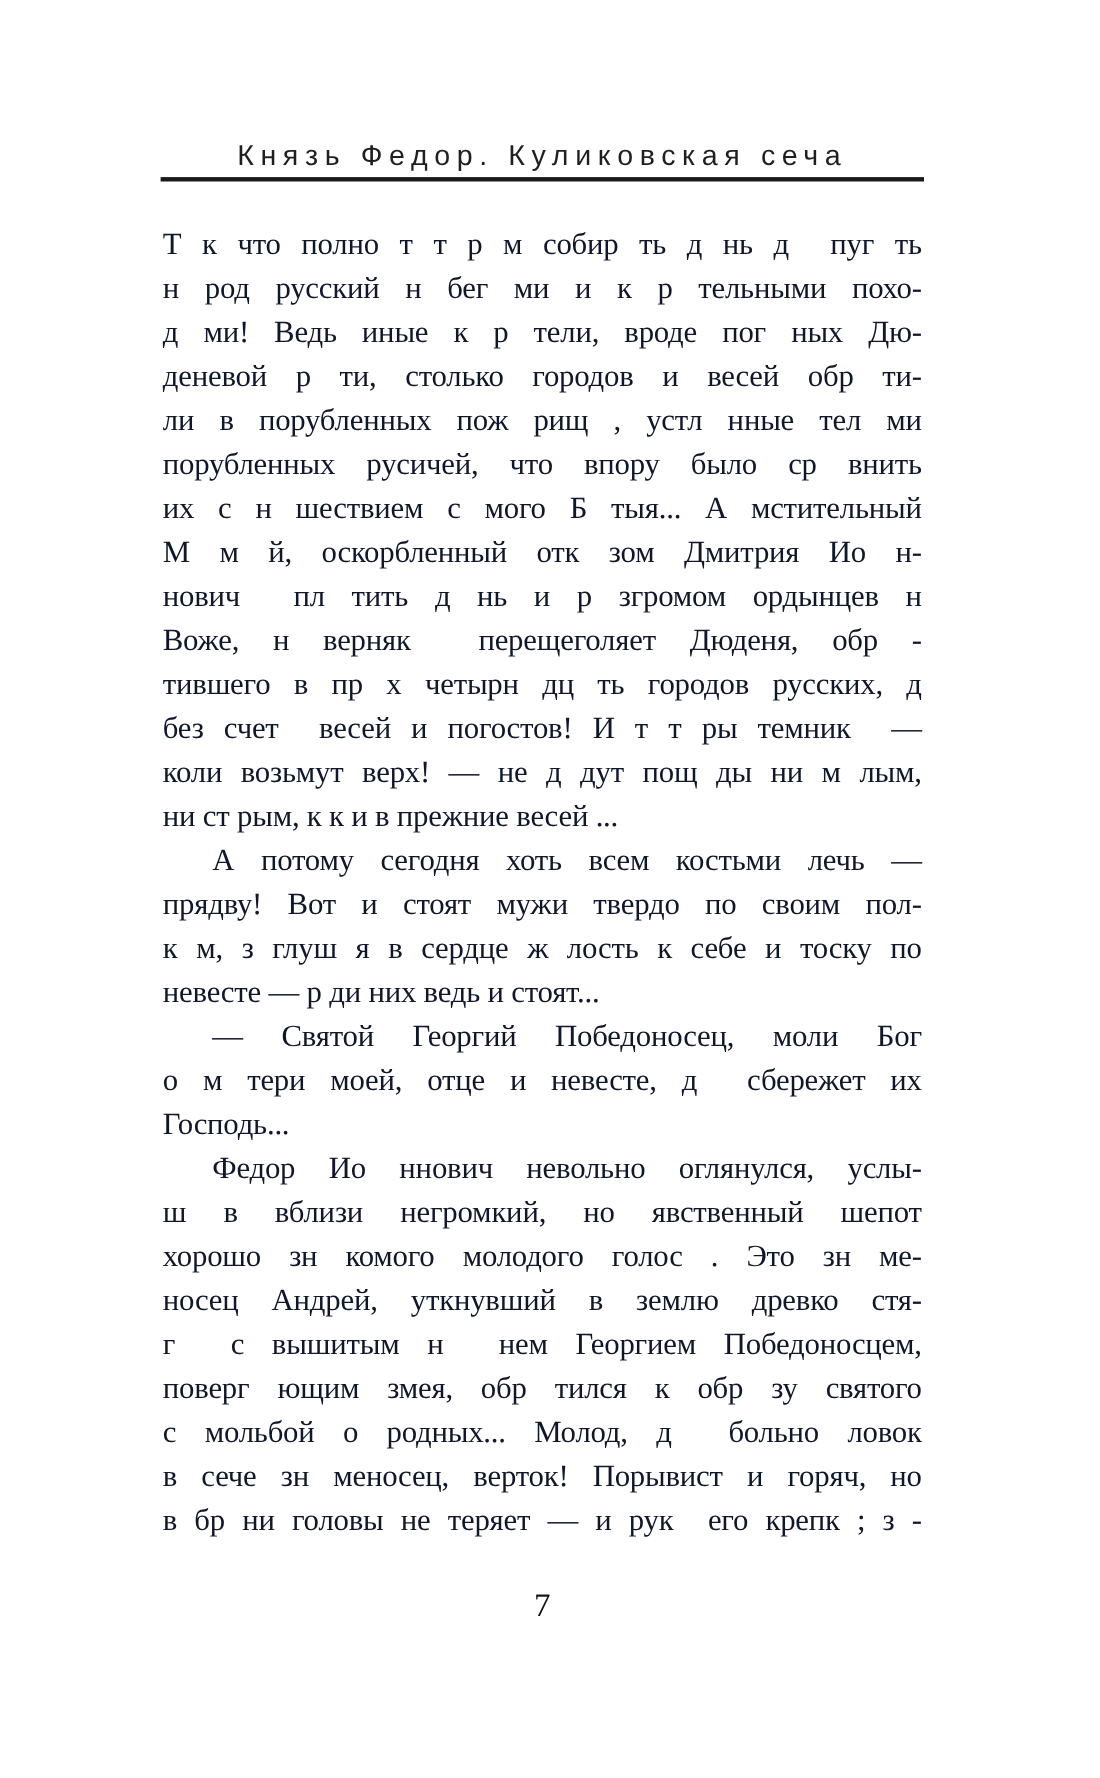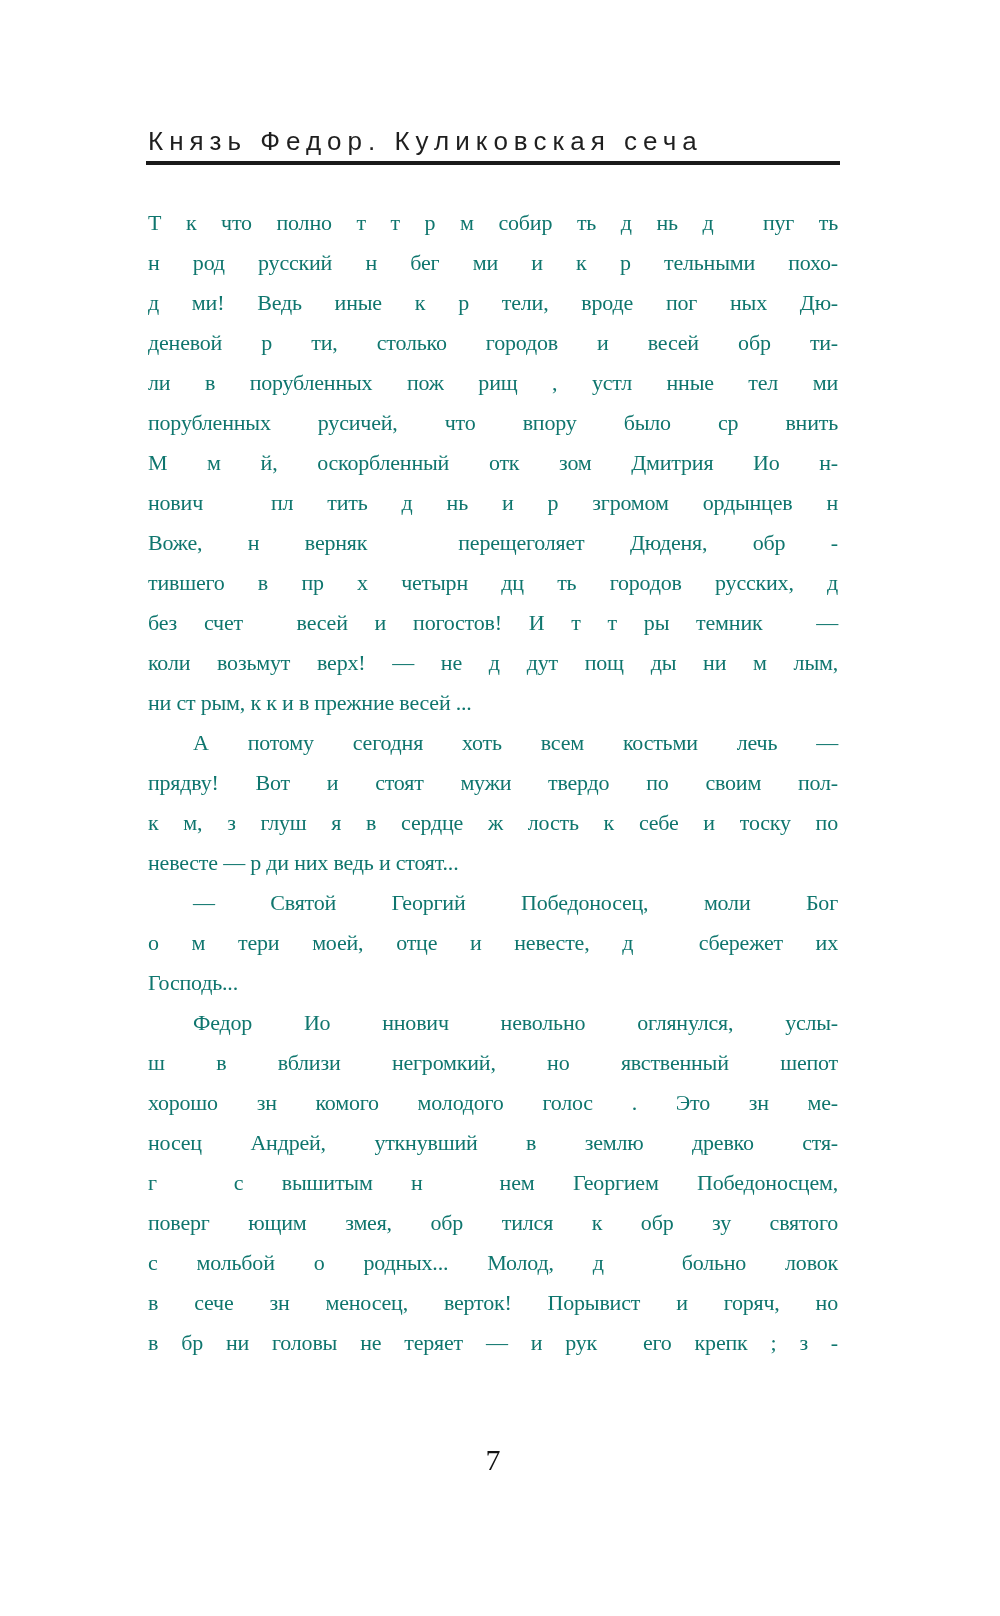--- a/index.html
+++ b/index.html
@@ -13,20 +13,21 @@
     height: 1616px;
     background: #ffffff;
     overflow: hidden;
     font-family: "Liberation Serif", serif;
   }
   .header-title {
     position: absolute;
     top: 126px;
     left: 148px;
     width: 690px;
+    text-align: center;
     font-family: "Liberation Sans", sans-serif;
     font-size: 26px;
     font-weight: 400;
     letter-spacing: 6px;
     color: #1f1f1f;
     white-space: nowrap;
   }
   .header-rule {
     position: absolute;
     top: 161px;
@@ -34,23 +35,23 @@
     width: 694px;
     height: 4px;
     background: #1a1a1a;
   }
   .body-text {
     position: absolute;
     top: 203px;
     left: 148px;
     width: 690px;
     font-family: "Liberation Serif", serif;
-    font-size: 22px;
+    font-size: 28px;
     line-height: 40px;
-    color: #0f766e;
+    color: #0f172a;
     letter-spacing: -0.2px;
   }
   .line {
     white-space: pre-wrap;
     text-align: justify;
     text-align-last: justify;
     text-justify: inter-word;
     height: 40px;
     overflow: visible;
   }
@@ -79,20 +80,21 @@
 <div class="page">
   <div class="header-title">Князь Федор. Куликовская сеча</div>
   <div class="header-rule"></div>
   <div class="body-text" id="body-text">
       <div class="line">Т к что полно т т р м собир ть д нь д  пуг ть</div>
       <div class="line">н род русский н бег ми и к р тельными похо-</div>
       <div class="line">д ми! Ведь иные к р тели, вроде пог ных Дю-</div>
       <div class="line">деневой р ти, столько городов и весей обр ти-</div>
       <div class="line">ли в порубленных пож рищ , устл нные тел ми</div>
       <div class="line">порубленных русичей, что впору было ср внить</div>
+      <div class="line">их с н шествием с мого Б тыя... А мстительный</div>
       <div class="line">М м й, оскорбленный отк зом Дмитрия Ио н-</div>
       <div class="line">нович  пл тить д нь и р згромом ордынцев н</div>
       <div class="line">Воже, н верняк  перещеголяет Дюденя, обр -</div>
       <div class="line">тившего в пр х четырн дц ть городов русских, д</div>
       <div class="line">без счет  весей и погостов! И т т ры темник  —</div>
       <div class="line">коли возьмут верх! — не д дут пощ ды ни м лым,</div>
       <div class="line para-end">ни ст рым, к к и в прежние весей ...</div>
       <div class="line indent">А потому сегодня хоть всем костьми лечь —</div>
       <div class="line">прядву! Вот и стоят мужи твердо по своим пол-</div>
       <div class="line">к м, з глуш я в сердце ж лость к себе и тоску по</div>

